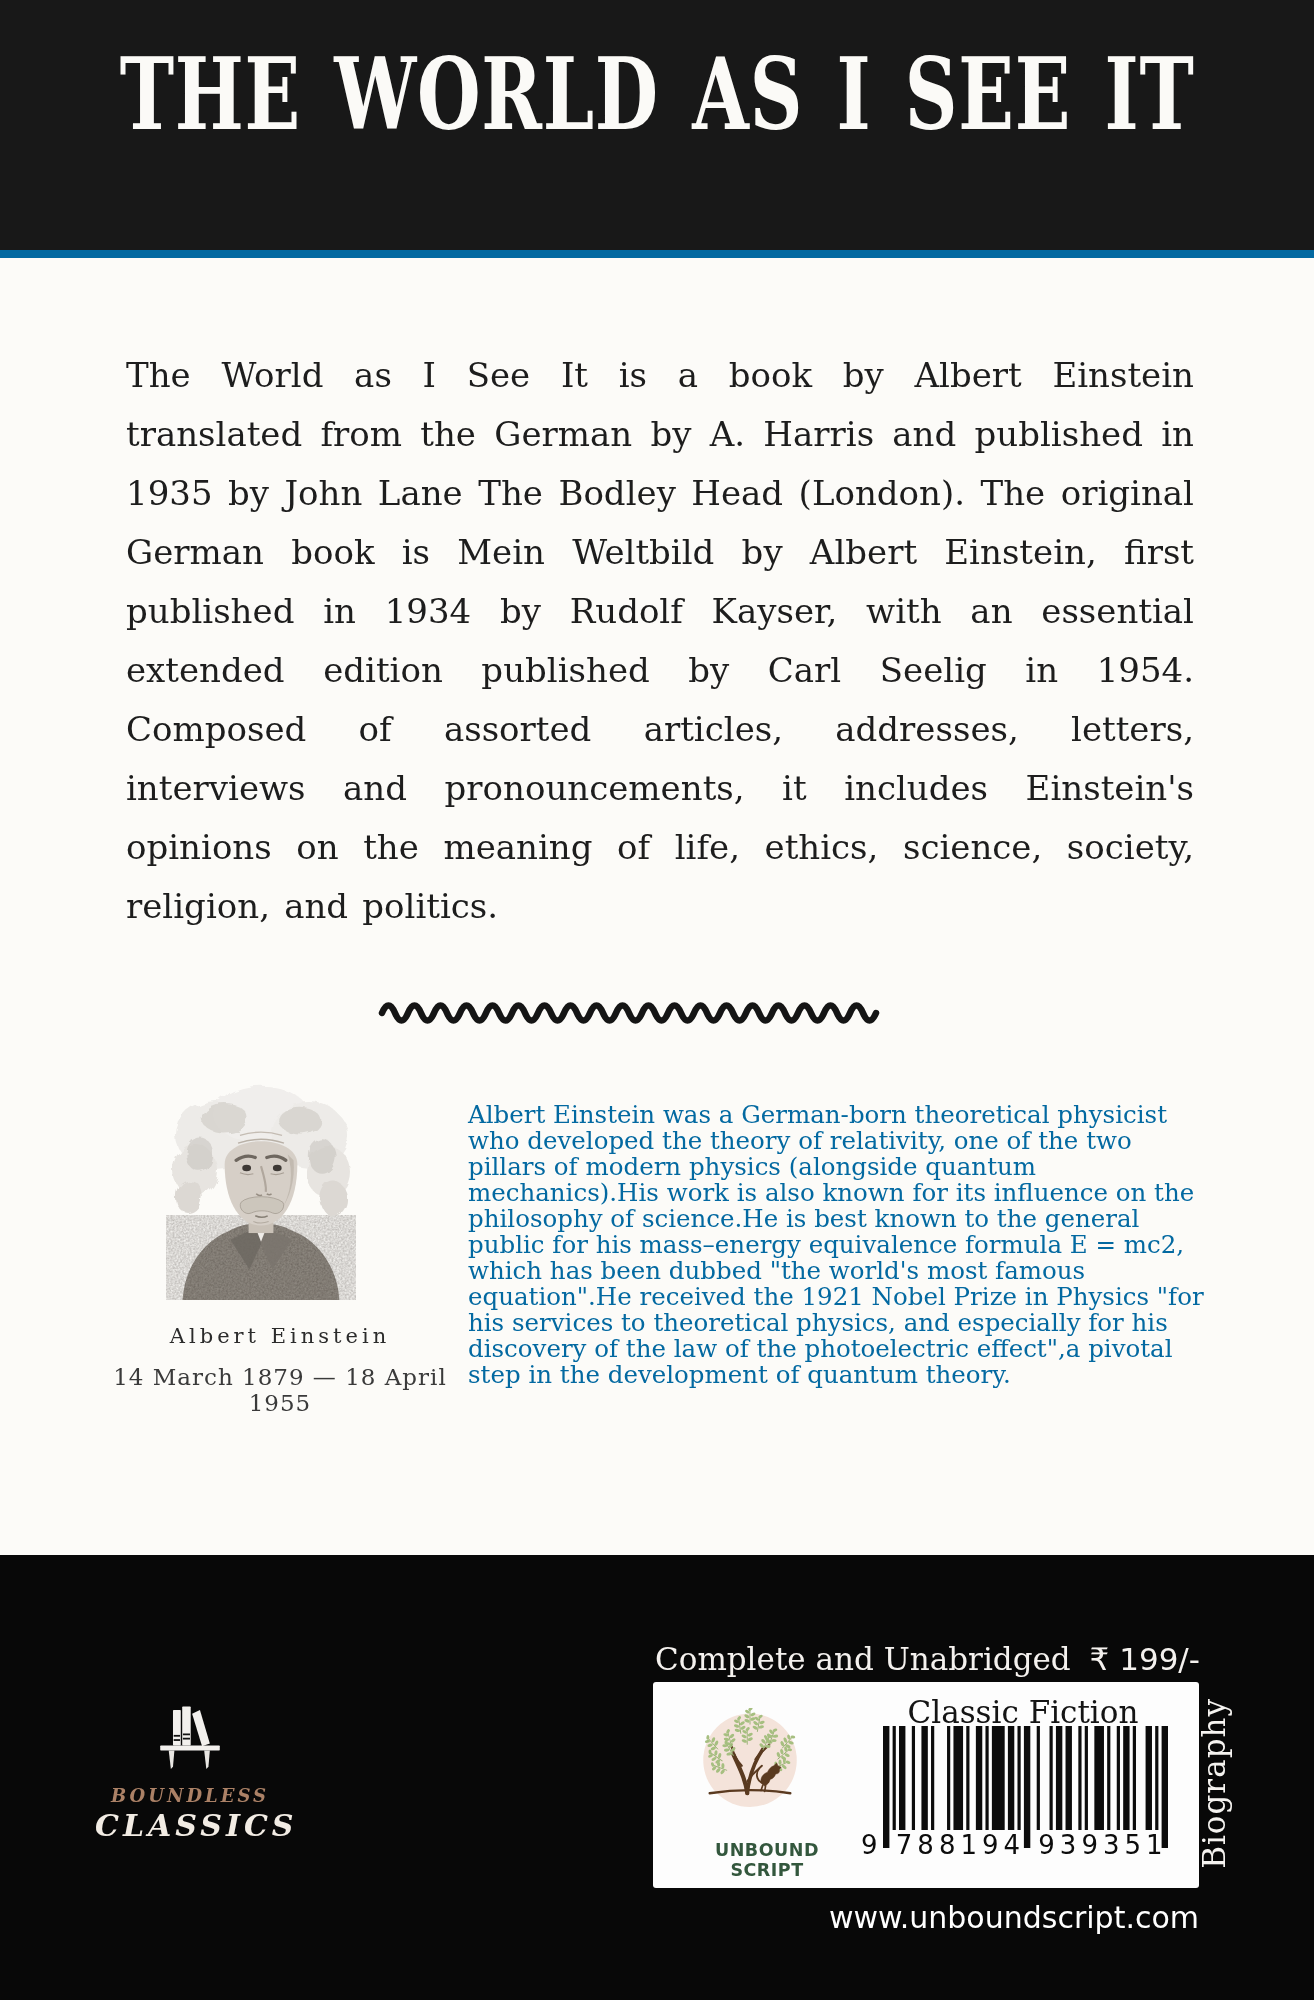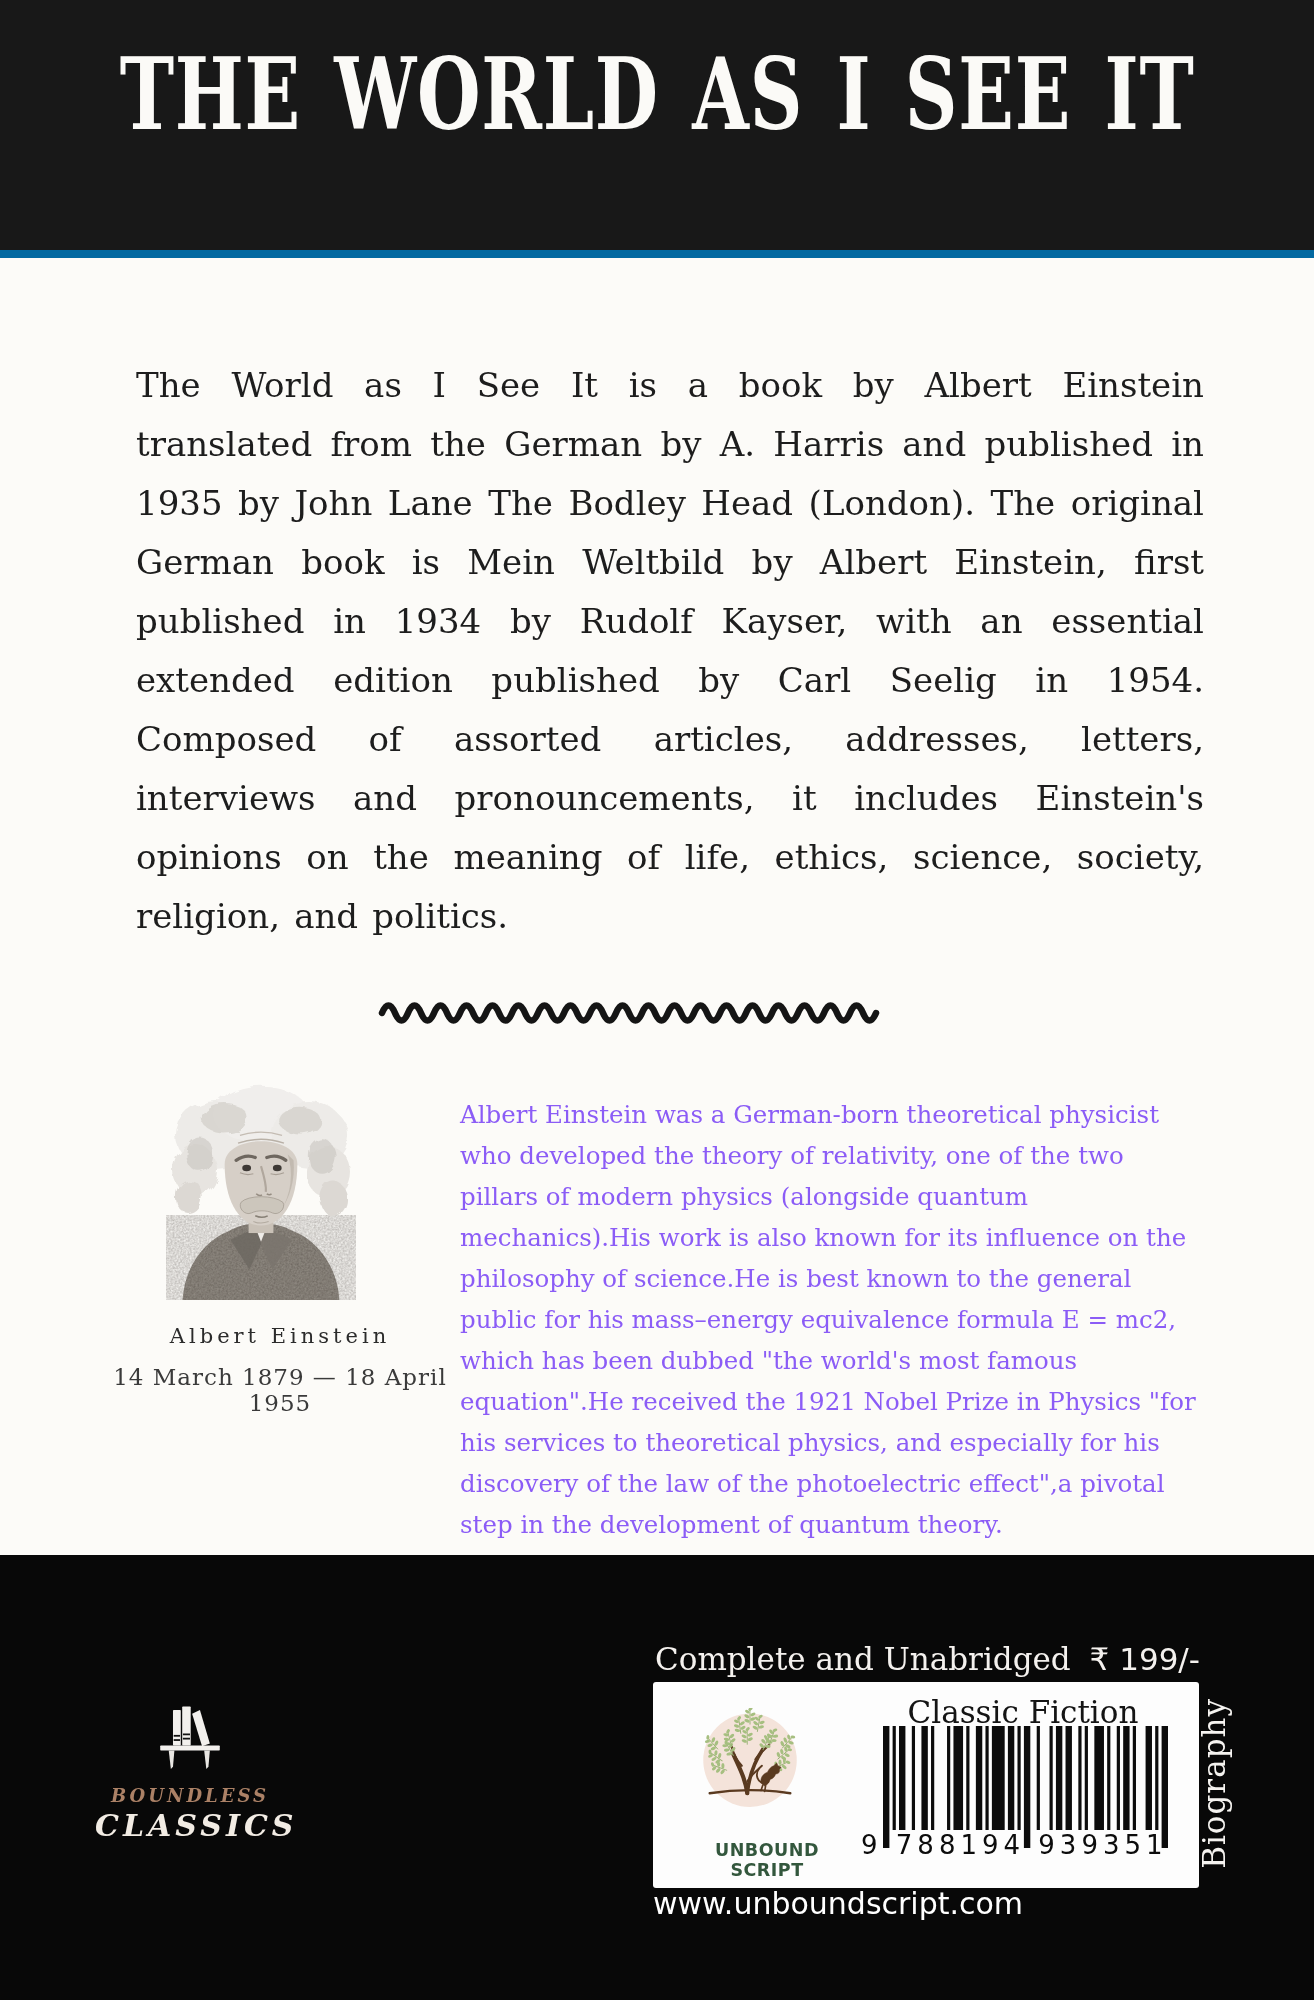--- a/index.html
+++ b/index.html
@@ -5,33 +5,33 @@
   html,body{margin:0;padding:0;background:#555;}
   .page{position:relative;width:1314px;height:2000px;margin:0 auto;background:#fcfbf8;overflow:hidden;
         font-family:"DejaVu Serif", serif;}
   
   .title-band{position:absolute;left:0;top:0;width:1314px;height:250px;background:#181818;
               border-bottom:8px solid #0369a1;display:flex;justify-content:center;align-items:flex-start;}
   .book-title{margin:0;padding-top:44px;color:#fbfaf7;font-weight:bold;font-size:100px;line-height:1;
               letter-spacing:1px;word-spacing:0.10em;transform:scaleX(0.73);transform-origin:50% 0;
               white-space:nowrap;font-family:"DejaVu Serif", serif;}
   
-  .synopsis{position:absolute;left:124px;top:344px;width:1068px;margin:12px;
+  .synopsis{position:absolute;left:124px;top:344px;width:1068px;margin:2px;
             font-size:34px;line-height:59px;color:#1d1d1d;text-align:justify;text-align-last:left;
             word-spacing:0.10em;}
   
   .squiggle{position:absolute;left:378px;top:994px;}
   
   .portrait{position:absolute;left:163px;top:1080px;width:196px;height:220px;}
   .author-name{position:absolute;left:105px;top:1324px;width:350px;margin:0;text-align:center;
                font-size:21px;letter-spacing:4px;color:#2b2b2b;}
   .author-dates{position:absolute;left:90px;top:1364px;width:380px;margin:0;text-align:center;
                 font-size:23px;letter-spacing:1px;color:#3a3a3a;}
-  .author-bio{position:absolute;left:452px;top:1086px;width:740px;margin:8px;
-              font-size:24.5px;line-height:41px;color:#8b5cf6;}
+  .author-bio{position:absolute;left:452px;top:1086px;width:740px;margin:16px;
+              font-size:24.5px;line-height:26px;color:#0369a1;}
   
   .footer-band{position:absolute;left:0;top:1555px;width:1314px;height:445px;background:#080808;}
   .publisher{position:absolute;left:95px;top:148px;width:190px;text-align:center;}
   .publisher svg{display:block;margin:0 auto;}
   .publisher-line1{margin:4px 0 0 0;font-style:italic;font-weight:bold;font-size:18px;
                    letter-spacing:3px;color:#ab8166;}
   .publisher-line2{margin:2px 0 0 0;font-style:italic;font-weight:bold;font-size:30px;
                    letter-spacing:4px;color:#f2ece4;text-align:right;}
   .edition-note{position:absolute;left:655px;top:86px;margin:0;font-size:31px;color:#f4f1ee;}
   .price-label{position:absolute;left:1000px;top:86px;width:200px;margin:0;text-align:right;
@@ -43,21 +43,21 @@
                 font-family:"DejaVu Sans", sans-serif;font-weight:bold;font-size:17.5px;
                 letter-spacing:0.5px;color:#33573d;}
   .category-label{position:absolute;left:225px;top:12px;width:290px;margin:0;text-align:center;
                   font-size:31px;color:#141414;}
   .barcode{position:absolute;left:230px;top:44px;fill:#0c0c0c;}
   .barcode-digits{position:absolute;left:208px;top:148px;width:310px;margin:0;
                   font-family:"DejaVu Sans", sans-serif;font-size:26px;letter-spacing:5px;color:#0c0c0c;
                   white-space:nowrap;}
   .genre-vertical{position:absolute;left:1196px;top:143px;margin:0;color:#f5f3f0;font-size:31px;
                   writing-mode:vertical-rl;transform:rotate(180deg);letter-spacing:1px;}
-  .website-url{position:absolute;left:653px;top:331px;width:546px;margin:0;text-align:left;
+  .website-url{position:absolute;left:653px;top:345px;width:546px;margin:0;text-align:right;
                font-family:"DejaVu Sans", sans-serif;font-size:30px;color:#ffffff;}
 </style>
 </head>
 <body>
 
 <div class="page">
 
   <header class="title-band">
     <h1 class="book-title">THE WORLD AS I SEE IT</h1>
   </header>

